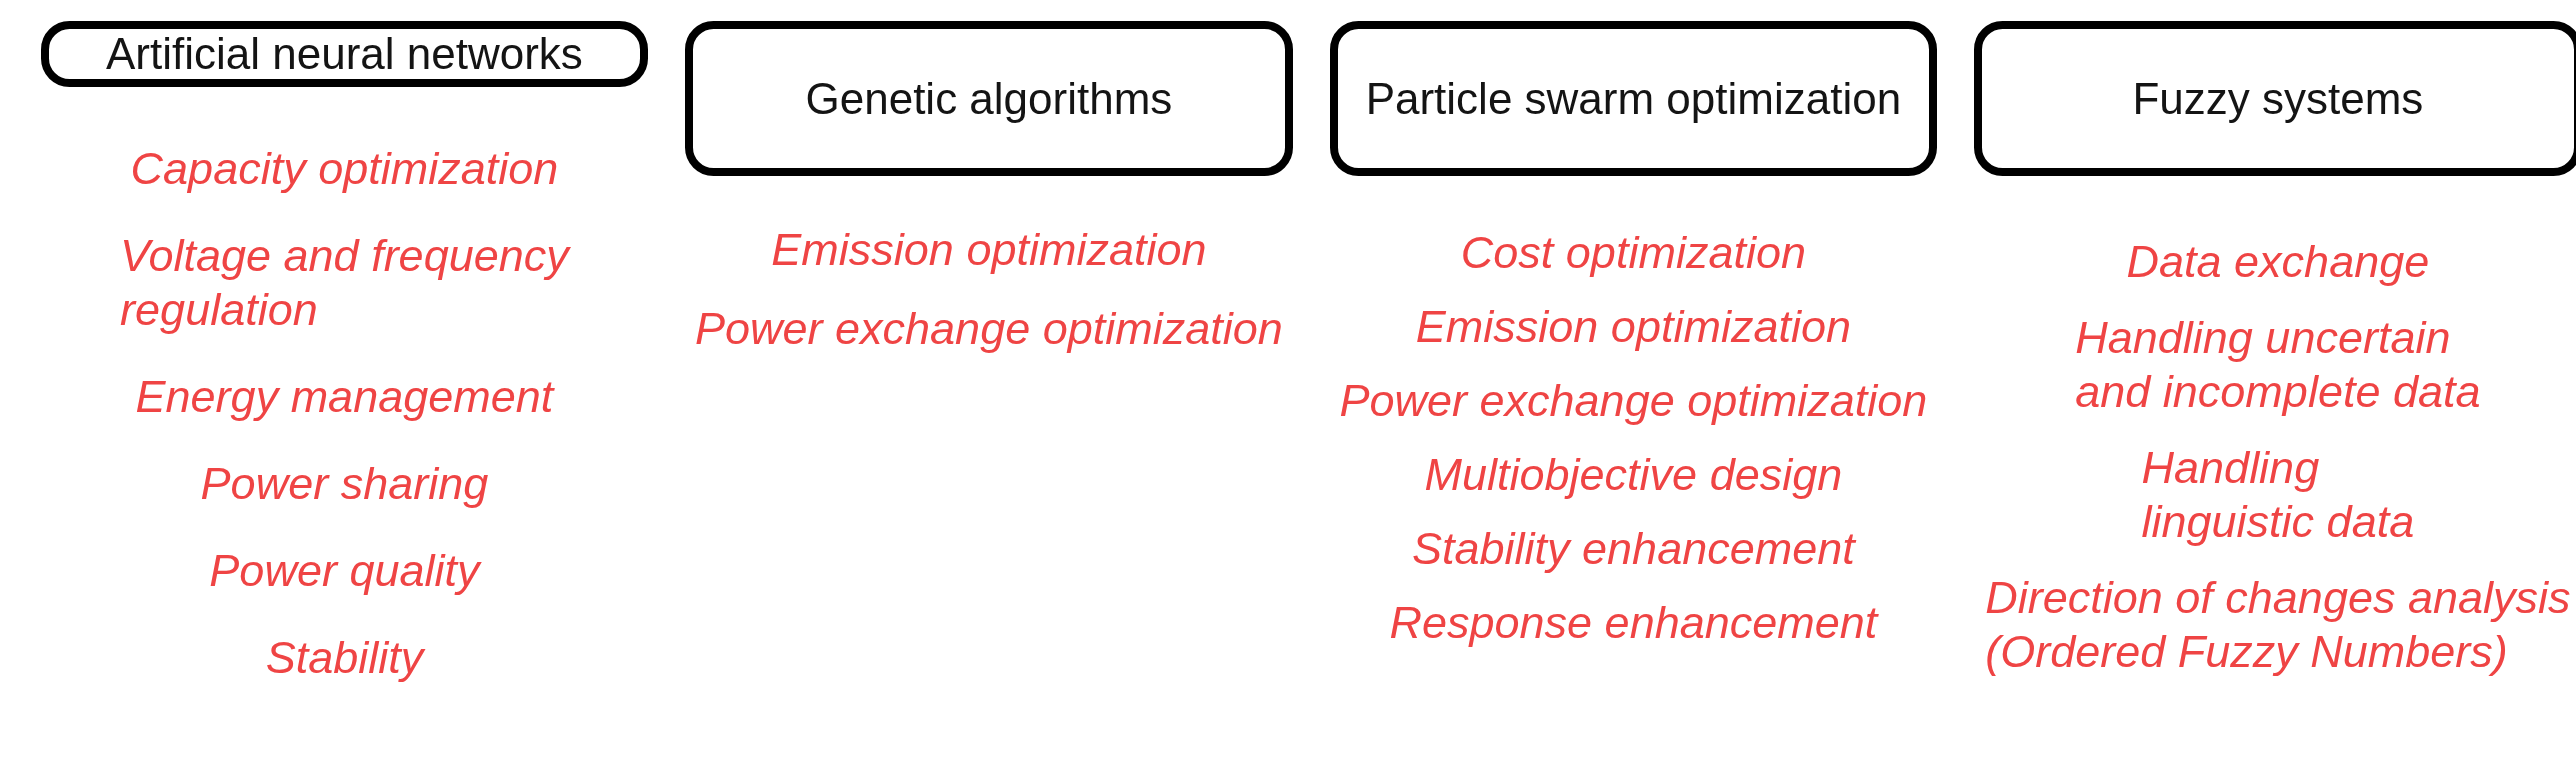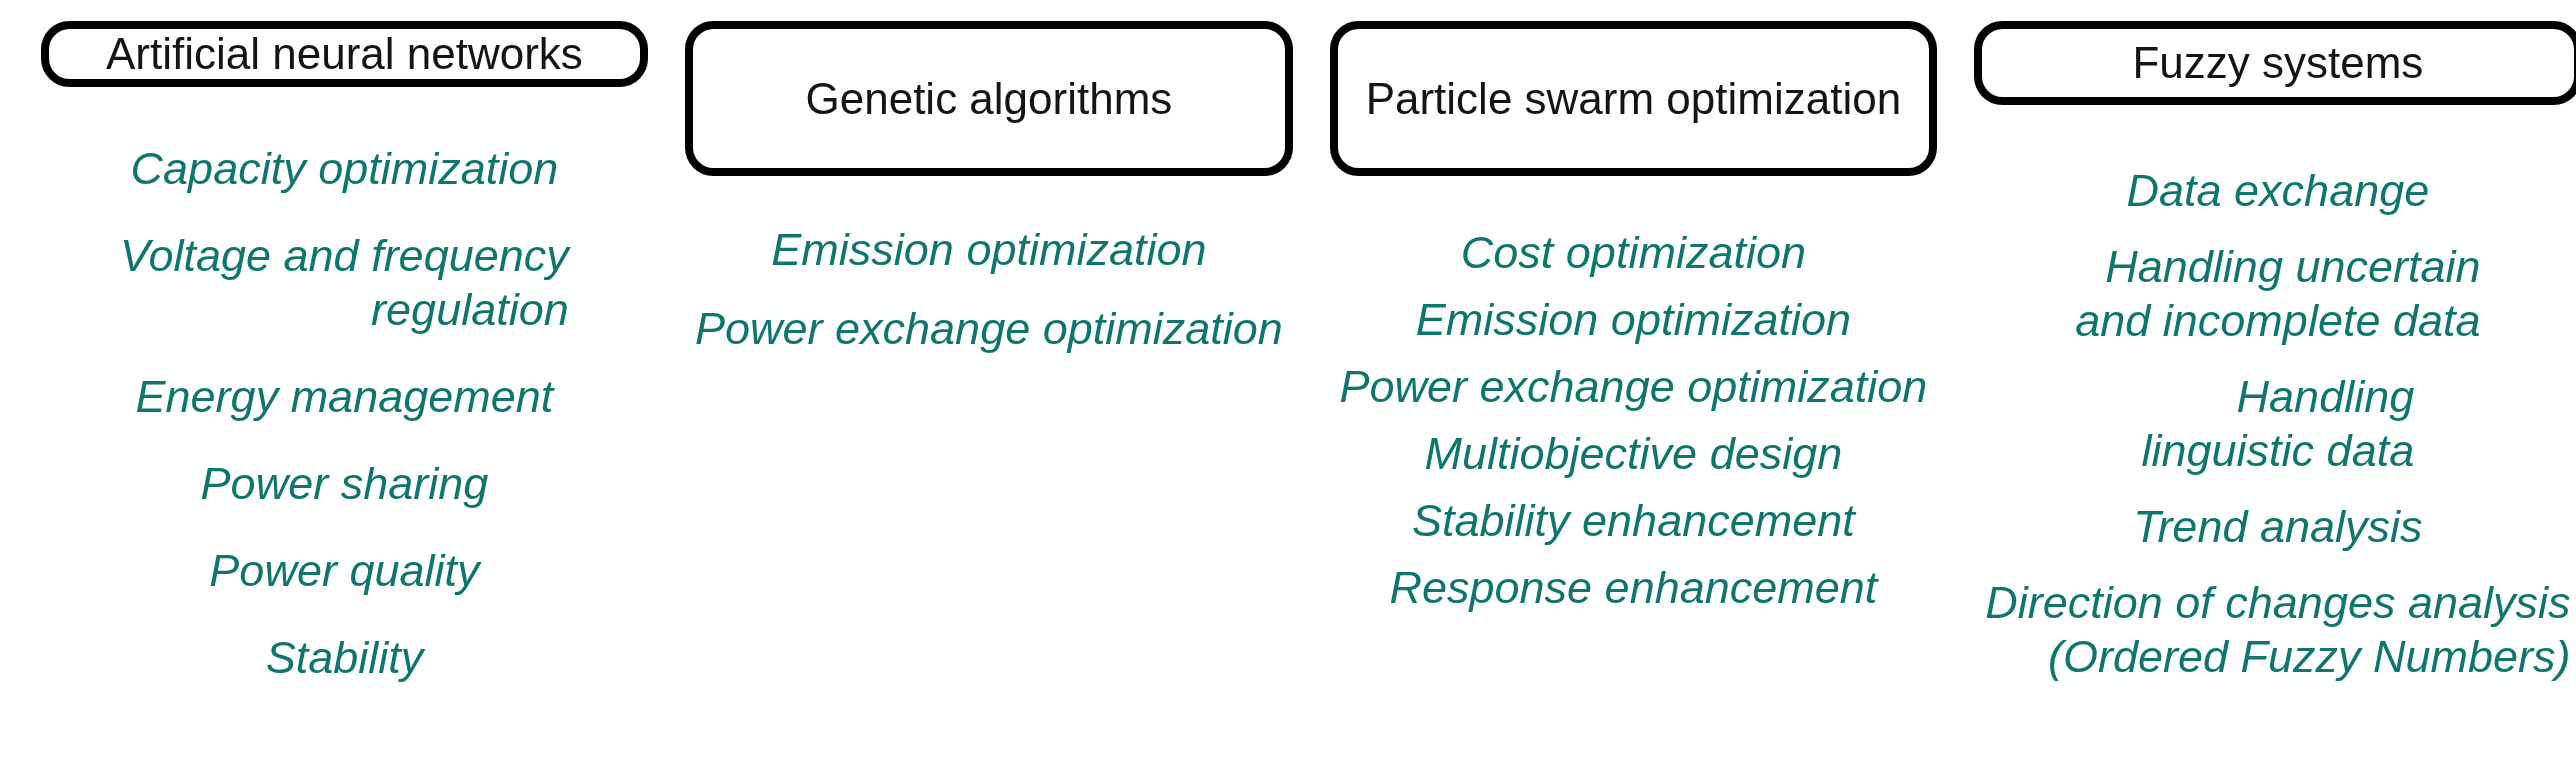--- a/index.html
+++ b/index.html
@@ -50,32 +50,32 @@
   .items {
     list-style: none;
     margin: 0;
     padding: 0;
     width: 100%;
     display: flex;
     flex-direction: column;
     align-items: center;
   }
   .item {
-    text-align: right;
+    text-align: left;
     font-style: italic;
     font-size: 45px;
     line-height: 54px;
-    color: #0f766e;
+    color: #ef4444;
   }
   .line { display: block; white-space: nowrap; }
 
   
   .col-0 .items { padding-top: 55px; gap: 33px; }
   .col-1 .items { padding-top: 47px; gap: 25px; }
-  .col-2 .items { padding-top: 50px; gap: 13px; }
+  .col-2 .items { padding-top: 50px; gap: 20px; }
   .col-3 .items { padding-top: 59px; gap: 22px; }
 </style>
 </head>
 <body>
 
 <div class="diagram">
 
   <section class="column col-0">
     <div class="header-box">
       <span class="header-title">Artificial neural networks</span>
@@ -153,23 +153,20 @@
       </li>
       <li class="item">
         <span class="line">Handling uncertain</span>
         <span class="line">and incomplete data</span>
       </li>
       <li class="item">
         <span class="line">Handling</span>
         <span class="line">linguistic data</span>
       </li>
       <li class="item">
-        <span class="line">Trend analysis</span>
-      </li>
-      <li class="item">
         <span class="line">Direction of changes analysis</span>
         <span class="line">(Ordered Fuzzy Numbers)</span>
       </li>
     </ul>
   </section>
 
 </div>
 
 
 </body></html>

